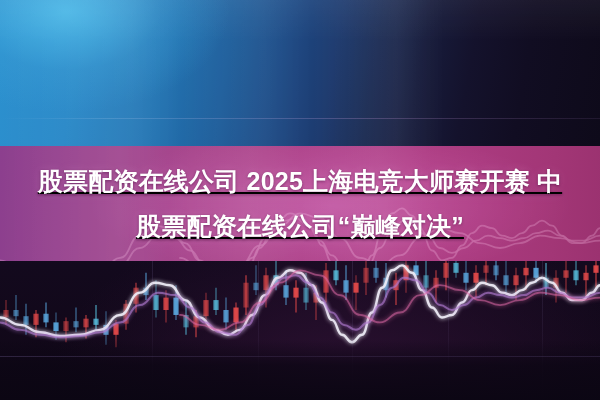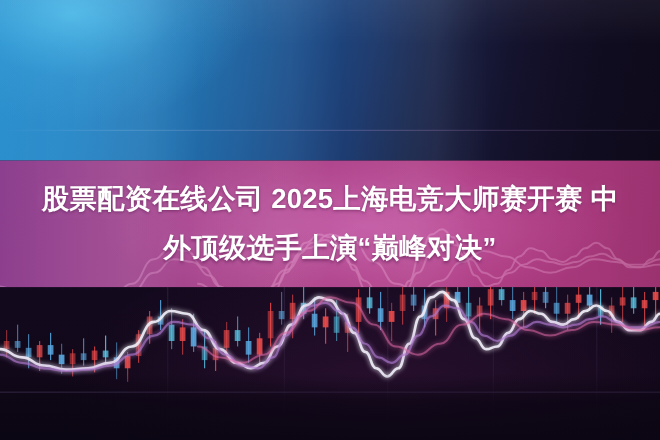--- a/index.html
+++ b/index.html
@@ -129,20 +129,21 @@
   
   #title-block {
     position: absolute;
     left: 0; top: 146px;
     width: 600px; height: 115px;
     display: flex;
     flex-direction: column;
     align-items: center;
     justify-content: center;
     gap: 7px;
+    text-decoration: underline;
   }
   .title-line {
     color: #ffffff;
     font-size: 25px;
     font-weight: bold;
     line-height: 38px;
     letter-spacing: 0.2px;
     white-space: nowrap;
     text-shadow: 0 1px 3px rgba(70,10,60,0.55), 0 0 10px rgba(255,190,240,0.18);
   }
@@ -319,16 +320,16 @@
           <path d="M 0 114.39999999999998 C 10 114.39999999999998 10 121.84000000000003 20 121.84000000000003 C 30 121.84000000000003 30 129.27999999999997 40 129.27999999999997 C 50 129.27999999999997 50 133 60 133 C 70 133 70 131.76 80 131.76 C 90 131.76 90 126.80000000000001 100 126.80000000000001 C 110 126.80000000000001 110 111.92000000000002 120 111.92000000000002 C 130 111.92000000000002 130 89.6 140 89.6 C 147.5 89.6 147.5 79.68 155 79.68 C 162.5 79.68 162.5 82.16 170 82.16 C 177.5 82.16 177.5 97.03999999999999 185 97.03999999999999 C 192.5 97.03999999999999 192.5 114.39999999999998 200 114.39999999999998 C 207.5 114.39999999999998 207.5 126.80000000000001 215 126.80000000000001 C 221.5 126.80000000000001 221.5 131.76 228 131.76 C 234 131.76 234 126.80000000000001 240 126.80000000000001 C 246 126.80000000000001 246 111.92000000000002 252 111.92000000000002 C 258.5 111.92000000000002 258.5 92.07999999999998 265 92.07999999999998 C 271.5 92.07999999999998 271.5 74.72 278 74.72 C 284 74.72 284 67.28 290 67.28 C 295 67.28 295 69.75999999999999 300 69.75999999999999 C 306 69.75999999999999 306 82.16 312 82.16 C 317 82.16 317 99.51999999999998 322 99.51999999999998 C 327 99.51999999999998 327 116.88 332 116.88 C 337 116.88 337 131.76 342 131.76 C 347 131.76 347 139.2 352 139.2 C 357 139.2 357 131.76 362 131.76 C 367 131.76 367 109.44 372 109.44 C 377 109.44 377 84.64000000000001 382 84.64000000000001 C 387 84.64000000000001 387 67.28 392 67.28 C 397 67.28 397 62.31999999999999 402 62.31999999999999 C 407 62.31999999999999 407 69.75999999999999 412 69.75999999999999 C 417 69.75999999999999 417 87.11999999999998 422 87.11999999999998 C 427 87.11999999999998 427 104.48000000000002 432 104.48000000000002 C 437 104.48000000000002 437 114.39999999999998 442 114.39999999999998 C 447 114.39999999999998 447 111.92000000000002 452 111.92000000000002 C 457 111.92000000000002 457 99.51999999999998 462 99.51999999999998 C 467 99.51999999999998 467 87.11999999999998 472 87.11999999999998 C 477 87.11999999999998 477 79.68 482 79.68 C 487 79.68 487 82.16 492 82.16 C 497 82.16 497 89.6 502 89.6 C 507 89.6 507 92.07999999999998 512 92.07999999999998 C 517 92.07999999999998 517 87.11999999999998 522 87.11999999999998 C 527 87.11999999999998 527 79.68 532 79.68 C 537 79.68 537 74.72 542 74.72 C 547 74.72 547 79.68 552 79.68 C 557 79.68 557 89.6 562 89.6 C 567 89.6 567 97.03999999999999 572 97.03999999999999 C 577 97.03999999999999 577 97.03999999999999 582 97.03999999999999 C 587 97.03999999999999 587 89.6 592 89.6 C 596 89.6 596 82.16 600 82.16" fill="none" stroke="#ffc8ee" stroke-width="1.8" opacity="0.8" stroke-linecap="round"></path>
           <path d="M 0 119.36000000000001 C 10 119.36000000000001 10 126.80000000000001 20 126.80000000000001 C 30 126.80000000000001 30 131.76 40 131.76 C 50 131.76 50 134.24 60 134.24 C 70 134.24 70 133 80 133 C 90 133 90 129.27999999999997 100 129.27999999999997 C 110 129.27999999999997 110 119.36000000000001 120 119.36000000000001 C 130 119.36000000000001 130 102 140 102 C 149 102 149 89.6 158 89.6 C 166.5 89.6 166.5 92.07999999999998 175 92.07999999999998 C 182.5 92.07999999999998 182.5 104.48000000000002 190 104.48000000000002 C 197.5 104.48000000000002 197.5 119.36000000000001 205 119.36000000000001 C 212.5 119.36000000000001 212.5 129.27999999999997 220 129.27999999999997 C 227.5 129.27999999999997 227.5 131.76 235 131.76 C 241.5 131.76 241.5 121.84000000000003 248 121.84000000000003 C 254 121.84000000000003 254 102 260 102 C 266 102 266 84.64000000000001 272 84.64000000000001 C 278 84.64000000000001 278 74.72 284 74.72 C 290 74.72 290 72.24000000000001 296 72.24000000000001 C 302 72.24000000000001 302 79.68 308 79.68 C 314 79.68 314 94.56 320 94.56 C 326 94.56 326 109.44 332 109.44 C 338 109.44 338 121.84000000000003 344 121.84000000000003 C 350 121.84000000000003 350 126.80000000000001 356 126.80000000000001 C 362 126.80000000000001 362 119.36000000000001 368 119.36000000000001 C 374 119.36000000000001 374 102 380 102 C 386 102 386 84.64000000000001 392 84.64000000000001 C 398 84.64000000000001 398 74.72 404 74.72 C 410 74.72 410 77.20000000000002 416 77.20000000000002 C 422 77.20000000000002 422 89.6 428 89.6 C 434 89.6 434 102 440 102 C 446 102 446 106.96000000000001 452 106.96000000000001 C 458 106.96000000000001 458 102 464 102 C 470 102 470 94.56 476 94.56 C 482 94.56 482 89.6 488 89.6 C 494 89.6 494 92.07999999999998 500 92.07999999999998 C 506 92.07999999999998 506 94.56 512 94.56 C 518 94.56 518 92.07999999999998 524 92.07999999999998 C 530 92.07999999999998 530 87.11999999999998 536 87.11999999999998 C 542 87.11999999999998 542 84.64000000000001 548 84.64000000000001 C 554 84.64000000000001 554 89.6 560 89.6 C 566 89.6 566 94.56 572 94.56 C 578 94.56 578 94.56 584 94.56 C 592 94.56 592 89.6 600 89.6" fill="none" stroke="#ffc8ee" stroke-width="1.8" opacity="0.8" stroke-linecap="round"></path>
           <path d="M 180 111.92000000000002 C 190 111.92000000000002 190 121.84000000000003 200 121.84000000000003 C 210 121.84000000000003 210 126.80000000000001 220 126.80000000000001 C 230 126.80000000000001 230 119.36000000000001 240 119.36000000000001 C 250 119.36000000000001 250 99.51999999999998 260 99.51999999999998 C 270 99.51999999999998 270 79.68 280 79.68 C 290 79.68 290 67.28 300 67.28 C 310 67.28 310 72.24000000000001 320 72.24000000000001 C 330 72.24000000000001 330 92.07999999999998 340 92.07999999999998 C 350 92.07999999999998 350 111.92000000000002 360 111.92000000000002 C 370 111.92000000000002 370 119.36000000000001 380 119.36000000000001 C 390 119.36000000000001 390 109.44 400 109.44 C 410 109.44 410 92.07999999999998 420 92.07999999999998 C 430 92.07999999999998 430 82.16 440 82.16 C 450 82.16 450 87.11999999999998 460 87.11999999999998 C 470 87.11999999999998 470 97.03999999999999 480 97.03999999999999 C 490 97.03999999999999 490 102 500 102 C 510 102 510 97.03999999999999 520 97.03999999999999 C 530 97.03999999999999 530 89.6 540 89.6 C 550 89.6 550 92.07999999999998 560 92.07999999999998 C 570 92.07999999999998 570 97.03999999999999 580 97.03999999999999 C 590 97.03999999999999 590 94.56 600 94.56" fill="none" stroke="#ffc8ee" stroke-width="1.8" opacity="0.8" stroke-linecap="round"></path>
         </g>
     </svg>
   </div>
   <div id="mid-band-glow"></div>
 
   <div id="title-block">
     <div class="title-line">股票配资在线公司 2025上海电竞大师赛开赛 中</div>
-    <div class="title-line">外顶级选手上演“巅峰对决”</div>
+    <div class="title-line">股票配资在线公司“巅峰对决”</div>
   </div>
 
 </div>
 
 </body></html>

